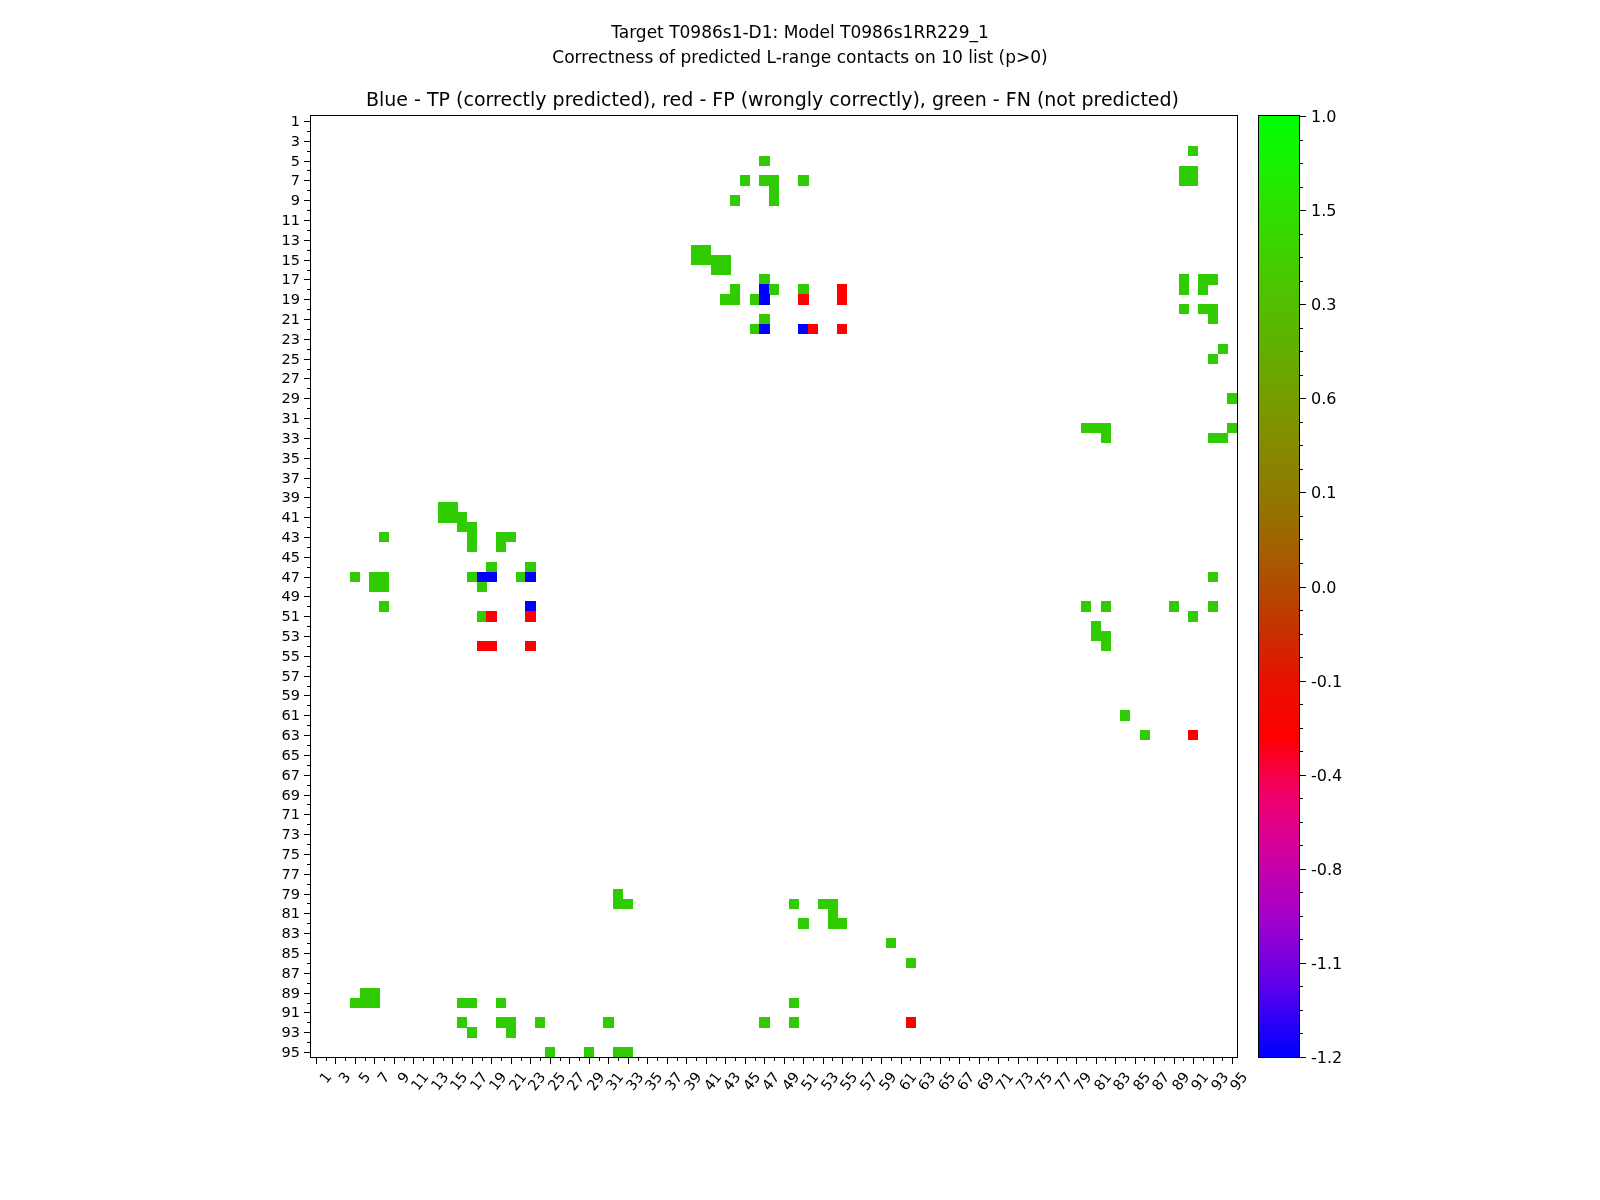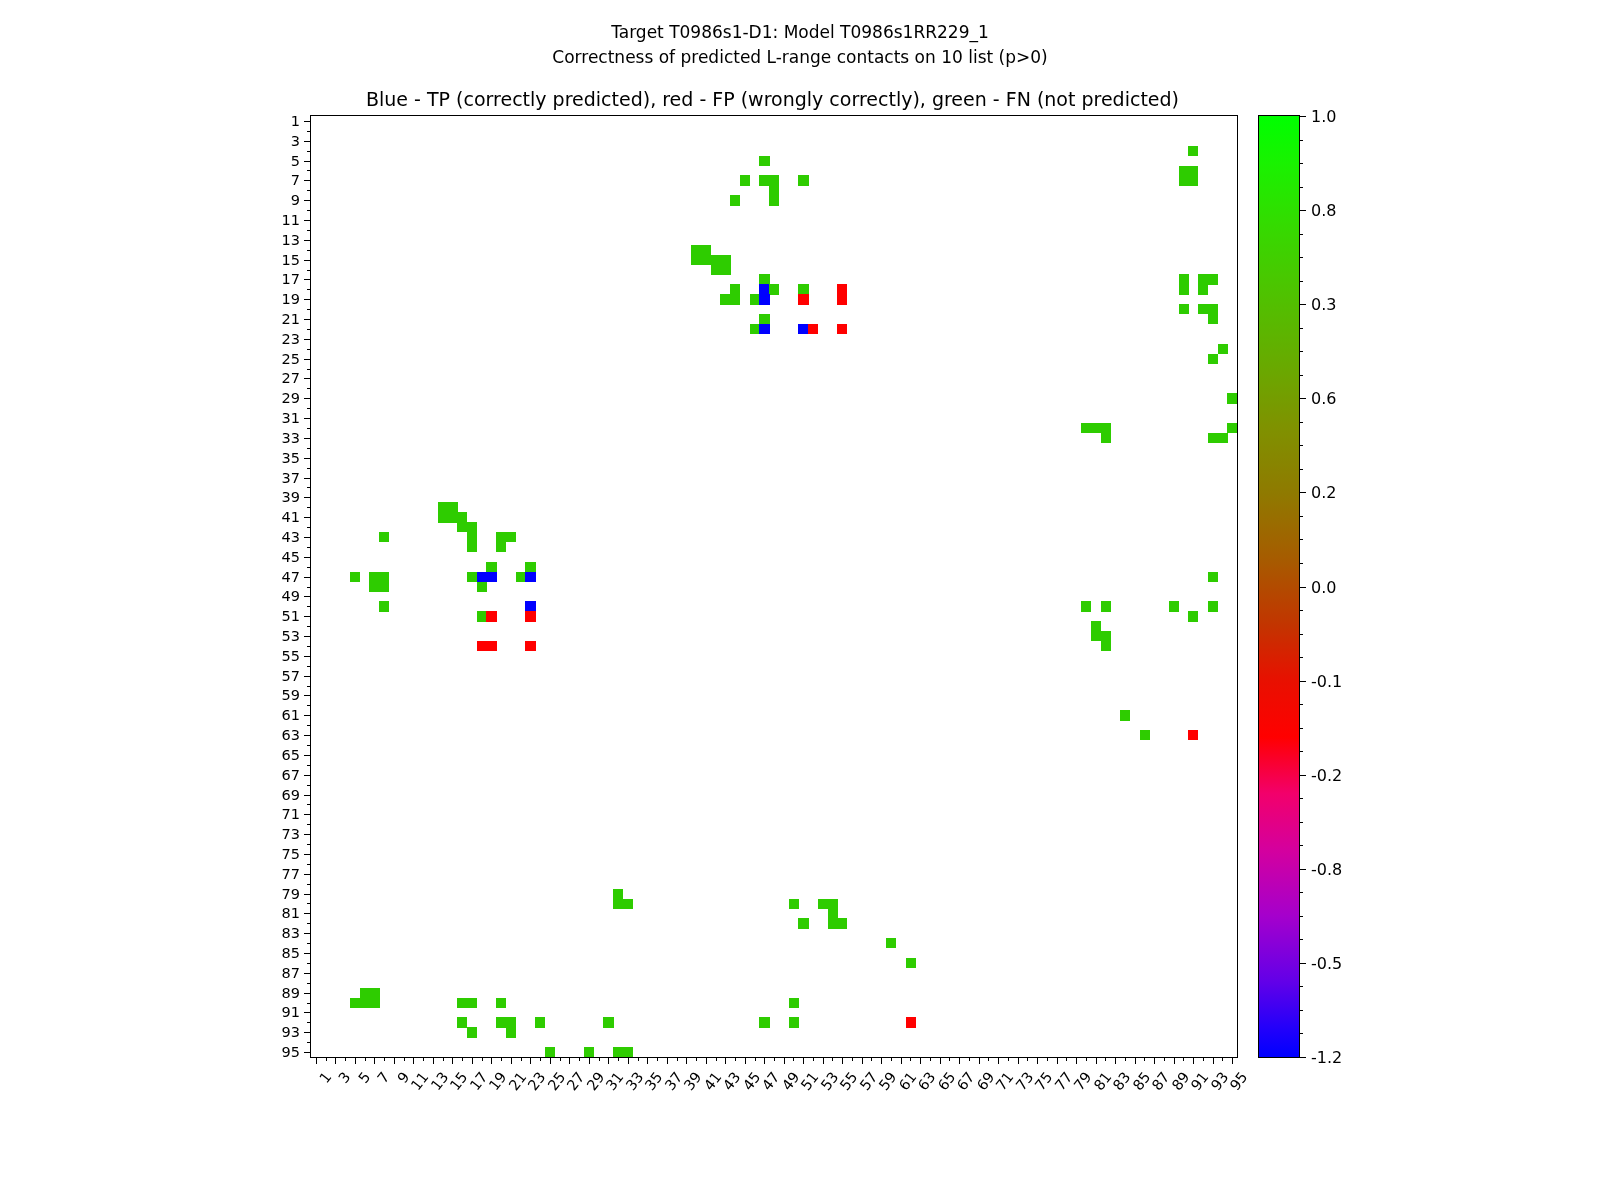--- a/index.html
+++ b/index.html
@@ -502,37 +502,37 @@
     <div class="tickX" style="height: 4px; left: 852.895px;"></div>
     <div class="tickX" style="height: 4px; left: 872.389px;"></div>
     <div class="tickX" style="height: 4px; left: 891.884px;"></div>
     <div class="tickX" style="height: 4px; left: 911.379px;"></div>
   </div>
 
 <div id="cbar">
     <div class="cbtick" style="top: 0px;"></div>
     <div class="cblab" style="top: 0px;">1.0</div>
     <div class="cbtick" style="top: 94.1px;"></div>
-    <div class="cblab" style="top: 94.1px;">0.8</div>
+    <div class="cblab" style="top: 94.1px;">1.5</div>
     <div class="cbtick" style="top: 188.2px;"></div>
     <div class="cblab" style="top: 188.2px;">0.3</div>
     <div class="cbtick" style="top: 282.3px;"></div>
     <div class="cblab" style="top: 282.3px;">0.6</div>
     <div class="cbtick" style="top: 376.4px;"></div>
-    <div class="cblab" style="top: 376.4px;">0.2</div>
+    <div class="cblab" style="top: 376.4px;">0.1</div>
     <div class="cbtick" style="top: 470.5px;"></div>
     <div class="cblab" style="top: 470.5px;">0.0</div>
     <div class="cbtick" style="top: 564.6px;"></div>
     <div class="cblab" style="top: 564.6px;">-0.1</div>
     <div class="cbtick" style="top: 658.7px;"></div>
-    <div class="cblab" style="top: 658.7px;">-0.2</div>
+    <div class="cblab" style="top: 658.7px;">-0.4</div>
     <div class="cbtick" style="top: 752.8px;"></div>
     <div class="cblab" style="top: 752.8px;">-0.8</div>
     <div class="cbtick" style="top: 846.9px;"></div>
-    <div class="cblab" style="top: 846.9px;">-0.5</div>
+    <div class="cblab" style="top: 846.9px;">-1.1</div>
     <div class="cbtick" style="top: 941px;"></div>
     <div class="cblab" style="top: 941px;">-1.2</div>
     <div class="cbminor" style="top: 23.525px;"></div>
     <div class="cbminor" style="top: 47.05px;"></div>
     <div class="cbminor" style="top: 70.575px;"></div>
     <div class="cbminor" style="top: 117.625px;"></div>
     <div class="cbminor" style="top: 141.15px;"></div>
     <div class="cbminor" style="top: 164.675px;"></div>
     <div class="cbminor" style="top: 211.725px;"></div>
     <div class="cbminor" style="top: 235.25px;"></div>

